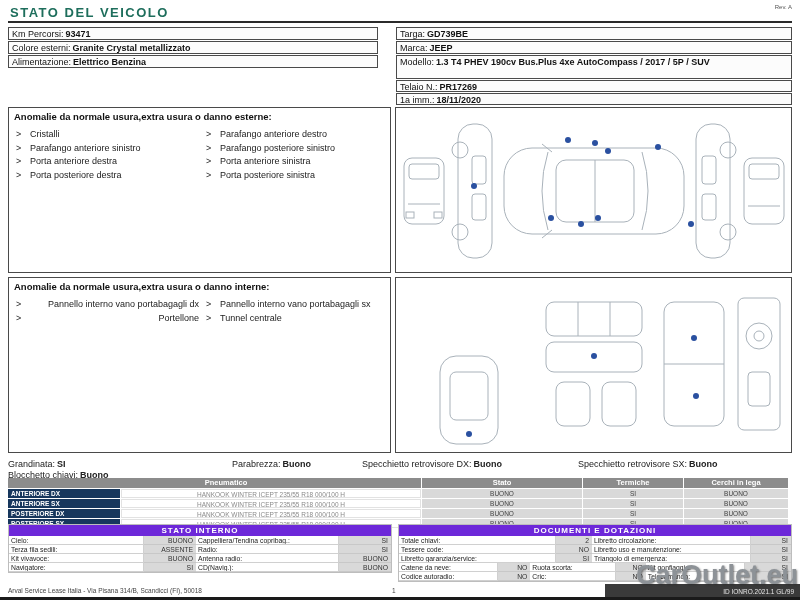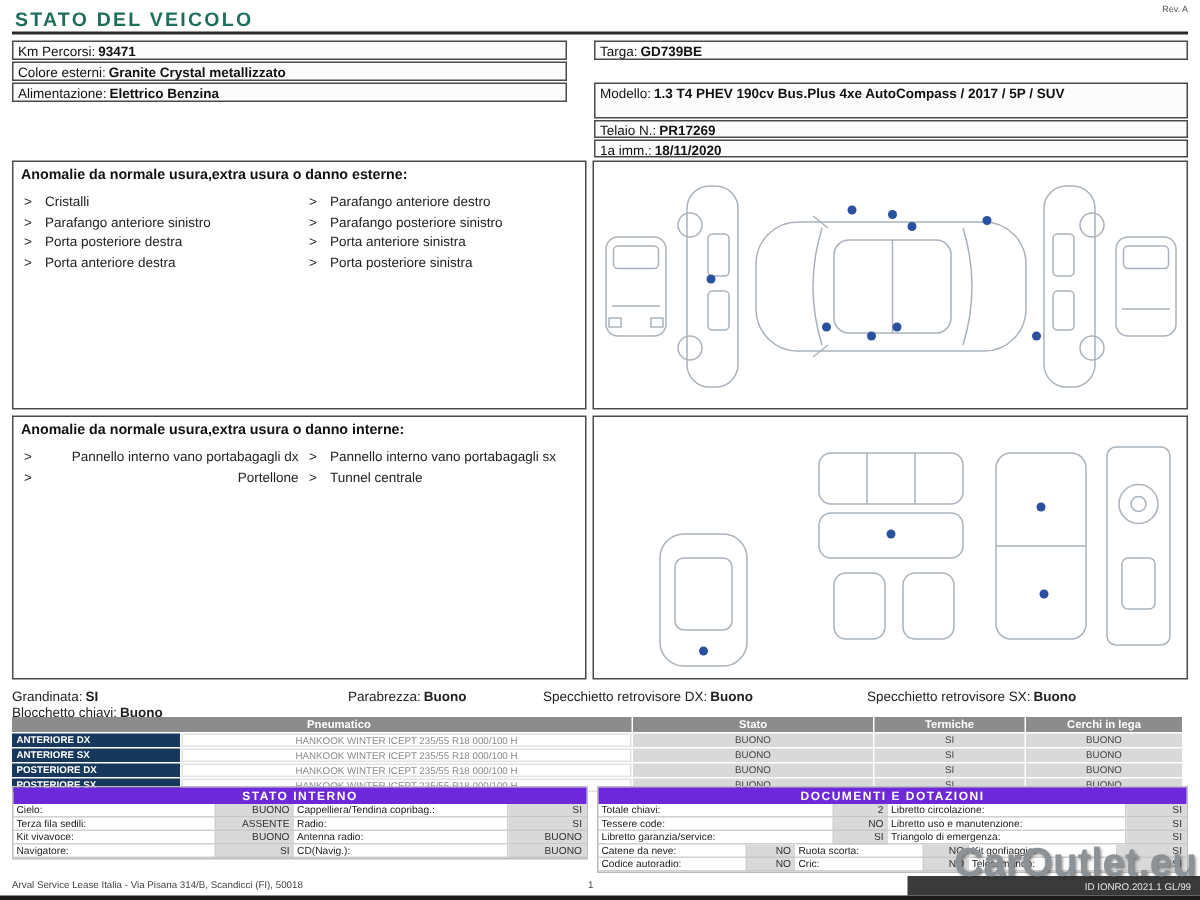--- a/index.html
+++ b/index.html
@@ -51,37 +51,40 @@
   <div class="abs fbox" style="left:8px;top:41px;width:370px;height:13px;">
     <span>Colore esterni:</span><b>Granite Crystal metallizzato</b>
   </div>
   <div class="abs fbox" style="left:8px;top:55px;width:370px;height:13px;">
     <span>Alimentazione:</span><b>Elettrico Benzina</b>
   </div>
 
   <div class="abs fbox" style="left:396px;top:27px;width:396px;height:13px;">
     <span>Targa:</span><b>GD739BE</b>
   </div>
+  <div class="abs fbox" style="left:396px;top:41px;width:396px;height:13px;">
+    <span>Marca:</span><b>JEEP</b>
+  </div>
   <div class="abs fbox" style="left:396px;top:55px;width:396px;height:24px;">
     <span>Modello:</span><b>1.3 T4 PHEV 190cv Bus.Plus 4xe AutoCompass / 2017 / 5P / SUV</b>
   </div>
   <div class="abs fbox" style="left:396px;top:80px;width:396px;height:12px;">
     <span>Telaio N.:</span><b>PR17269</b>
   </div>
   <div class="abs fbox" style="left:396px;top:93px;width:396px;height:12px;">
     <span>1a imm.:</span><b>18/11/2020</b>
   </div>
 
   <div class="abs panel" style="left:8px;top:107px;width:383px;height:166px;">
     <div class="phead">Anomalie da normale usura,extra usura o danno esterne:</div>
     <div class="dmgcol" style="left:4px;">
       <div class="dmg">Cristalli</div>
       <div class="dmg">Parafango anteriore sinistro</div>
+      <div class="dmg">Porta anteriore destra</div>
       <div class="dmg">Porta posteriore destra</div>
-      <div class="dmg">Porta anteriore destra</div>
     </div>
     <div class="dmgcol" style="left:194px;">
       <div class="dmg">Parafango anteriore destro</div>
       <div class="dmg">Parafango posteriore sinistro</div>
       <div class="dmg">Porta anteriore sinistra</div>
       <div class="dmg">Porta posteriore sinistra</div>
     </div>
   </div>
   <div class="abs panel" style="left:395px;top:107px;width:397px;height:166px;">
     <svg width="395" height="164" viewBox="0 0 395 164">

